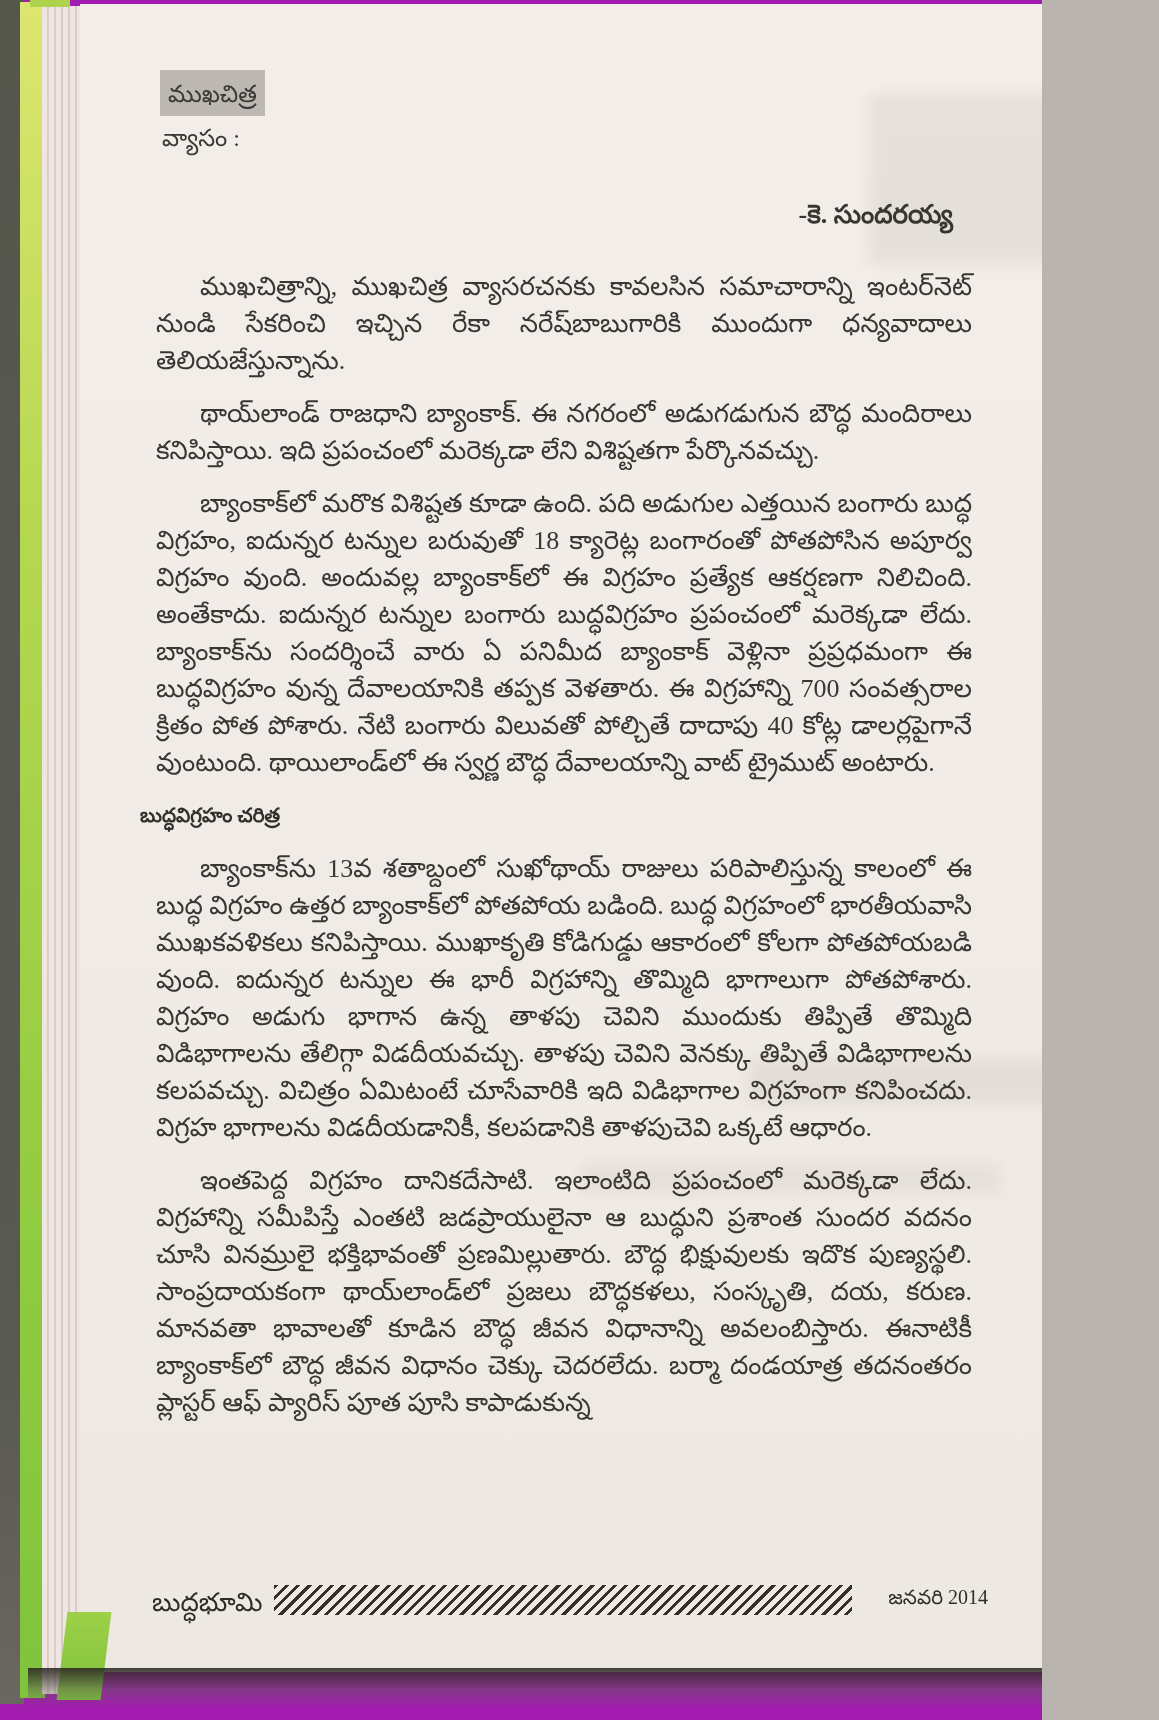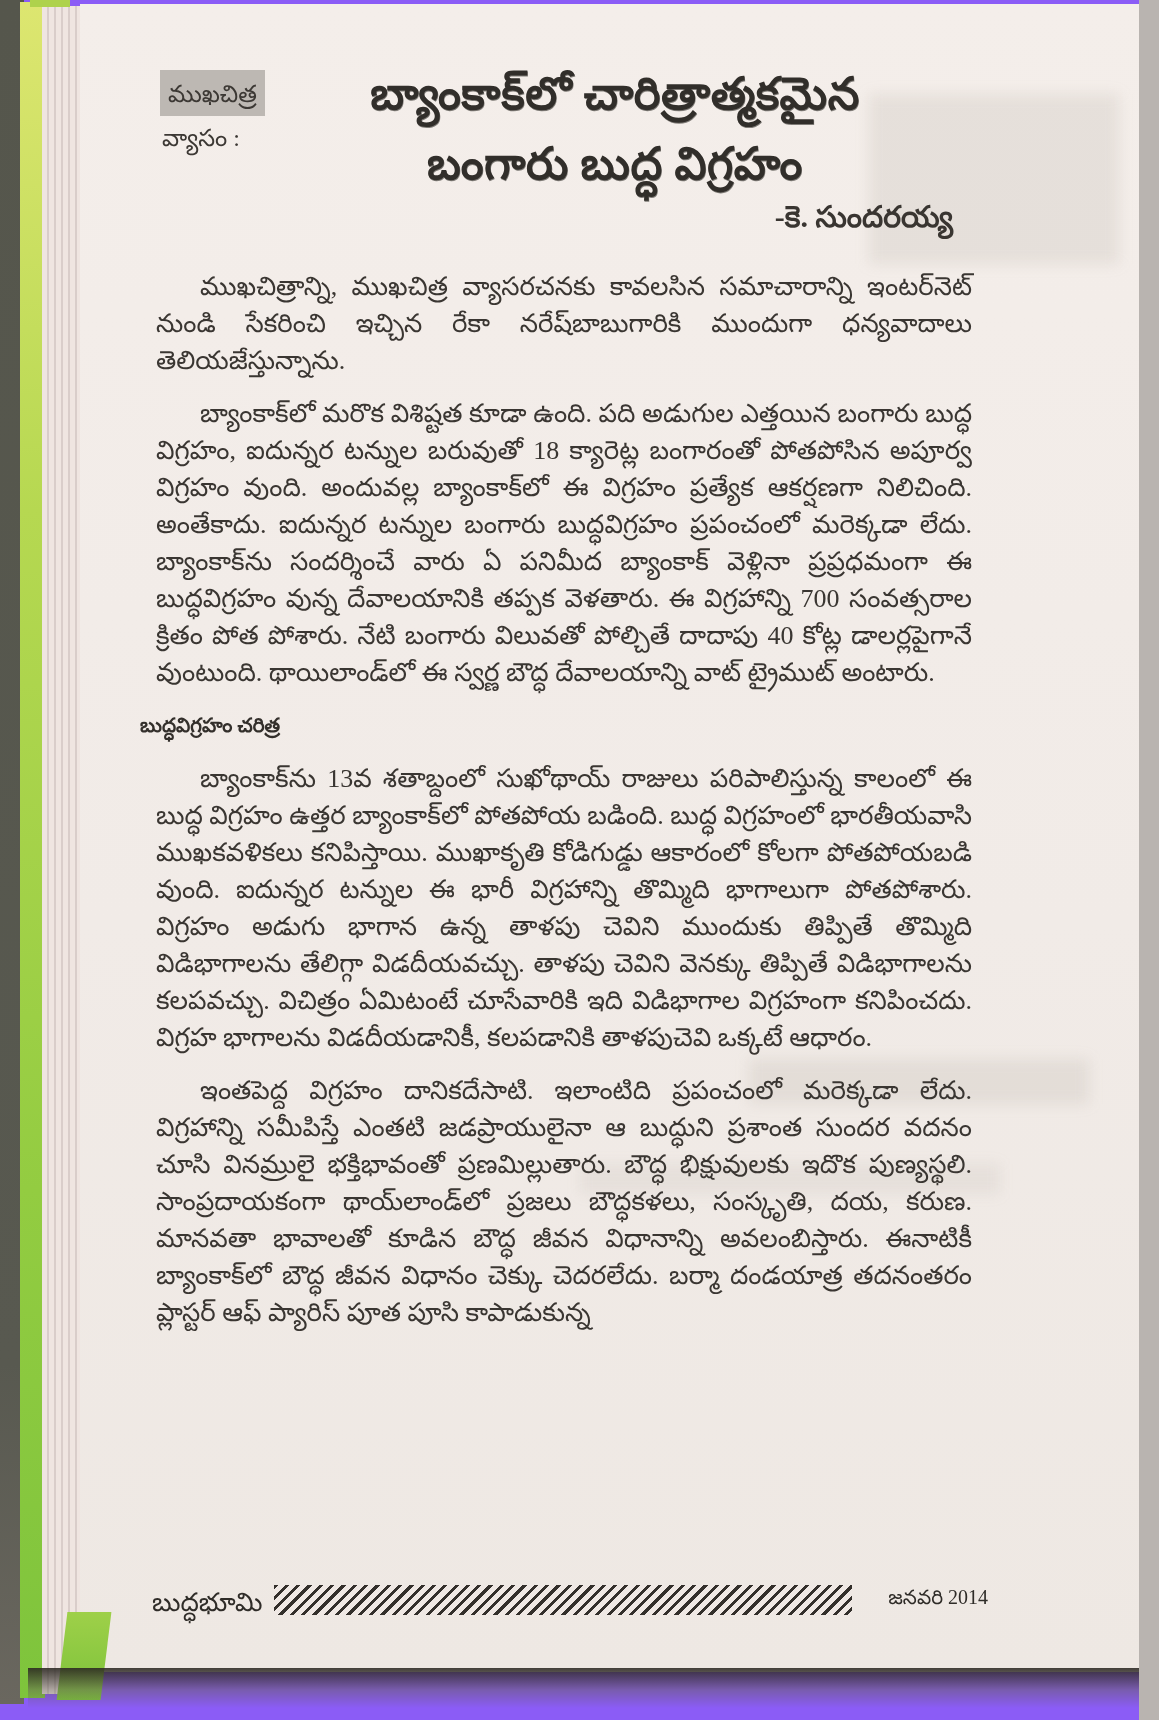--- a/index.html
+++ b/index.html
@@ -2,23 +2,23 @@
 <html><head>
 <meta charset="utf-8">
 <style>
   html,body{margin:0;padding:0;}
   body{
     background:#b9b4b0;
     font-family:"Liberation Serif","DejaVu Serif",serif;
   }
   .scan{
     position:relative;
-    width:1139px;height:1720px;
+    width:1042px;height:1720px;
     overflow:hidden;
-    background:#8b5cf6;
+    background:#a21caf;
   }
   
   .scanner-left{
     position:absolute;left:0;top:0;width:24px;height:1704px;
     background:linear-gradient(180deg,#55564c 0%,#585950 80%,#6a675f 100%);
     z-index:0;
   }
   
   .green-edge{
     position:absolute;left:20px;top:2px;width:25px;height:1696px;
@@ -68,21 +68,21 @@
 
   .title-block{
     position:absolute;left:150px;top:56px;width:770px;z-index:3;
     text-align:center;color:#312e2a;
     font-weight:bold;font-size:45px;line-height:1.55;
     letter-spacing:0.5px;
     text-shadow:0.5px 0.5px 0 rgba(49,46,42,0.6);
   }
   .author{
     position:absolute;right:206px;top:196px;z-index:3;
-    font-size:30px;font-weight:bold;color:#393531;
+    font-size:26px;font-weight:bold;color:#393531;
   }
   .body-text{
     position:absolute;left:60px;top:248px;width:848px;z-index:3;
     font-size:26px;line-height:37px;
     text-align:justify;color:#3a3632;
   }
   .body-text p{margin:16px;text-indent:44px;}
   .body-text p.ack{margin-bottom:8px;}
   .body-text h3{
     font-size:20px;font-weight:bold;margin:6px 0 4px;color:#332f2b;
@@ -121,29 +121,26 @@
   <div class="page">
     <div class="smudge s1"></div>
     <div class="smudge s2"></div>
     <div class="smudge s3"></div>
 
     <div class="kicker">
       <div class="kicker-line1">ముఖచిత్ర</div>
       <div class="kicker-line2">వ్యాసం :</div>
     </div>
 
-    <div class="title-block">
-      <div>బ్యాంకాక్‌లో చారిత్రాత్మకమైన</div>
-      <div>బంగారు బుద్ధ విగ్రహం</div>
-    </div>
 
     <div class="author">-కె. సుందరయ్య</div>
 
     <div class="body-text">
       <p class="ack">ముఖచిత్రాన్ని, ముఖచిత్ర వ్యాసరచనకు కావలసిన సమాచారాన్ని ఇంటర్‌నెట్ నుండి సేకరించి ఇచ్చిన రేకా నరేష్‌బాబుగారికి ముందుగా ధన్యవాదాలు తెలియజేస్తున్నాను.</p>
+      <p>థాయ్‌లాండ్ రాజధాని బ్యాంకాక్. ఈ నగరంలో అడుగడుగున బౌద్ధ మందిరాలు కనిపిస్తాయి. ఇది ప్రపంచంలో మరెక్కడా లేని విశిష్టతగా పేర్కొనవచ్చు.</p>
       <p>బ్యాంకాక్‌లో మరొక విశిష్టత కూడా ఉంది. పది అడుగుల ఎత్తయిన బంగారు బుద్ధ విగ్రహం, ఐదున్నర టన్నుల బరువుతో 18 క్యారెట్ల బంగారంతో పోతపోసిన అపూర్వ విగ్రహం వుంది. అందువల్ల బ్యాంకాక్‌లో ఈ విగ్రహం ప్రత్యేక ఆకర్షణగా నిలిచింది. అంతేకాదు. ఐదున్నర టన్నుల బంగారు బుద్ధవిగ్రహం ప్రపంచంలో మరెక్కడా లేదు. బ్యాంకాక్‌ను సందర్శించే వారు ఏ పనిమీద బ్యాంకాక్ వెళ్లినా ప్రప్రధమంగా ఈ బుద్ధవిగ్రహం వున్న దేవాలయానికి తప్పక వెళతారు. ఈ విగ్రహాన్ని 700 సంవత్సరాల క్రితం పోత పోశారు. నేటి బంగారు విలువతో పోల్చితే దాదాపు 40 కోట్ల డాలర్లపైగానే వుంటుంది. థాయిలాండ్‌లో ఈ స్వర్ణ బౌద్ధ దేవాలయాన్ని వాట్ ట్రైముట్ అంటారు.</p>
 
       <h3>బుద్ధవిగ్రహం చరిత్ర</h3>
       <p>బ్యాంకాక్‌ను 13వ శతాబ్దంలో సుఖోథాయ్ రాజులు పరిపాలిస్తున్న కాలంలో ఈ బుద్ధ విగ్రహం ఉత్తర బ్యాంకాక్‌లో పోతపోయ బడింది. బుద్ధ విగ్రహంలో భారతీయవాసి ముఖకవళికలు కనిపిస్తాయి. ముఖాకృతి కోడిగుడ్డు ఆకారంలో కోలగా పోతపోయబడి వుంది. ఐదున్నర టన్నుల ఈ భారీ విగ్రహాన్ని తొమ్మిది భాగాలుగా పోతపోశారు. విగ్రహం అడుగు భాగాన ఉన్న తాళపు చెవిని ముందుకు తిప్పితే తొమ్మిది విడిభాగాలను తేలిగ్గా విడదీయవచ్చు. తాళపు చెవిని వెనక్కు తిప్పితే విడిభాగాలను కలపవచ్చు. విచిత్రం ఏమిటంటే చూసేవారికి ఇది విడిభాగాల విగ్రహంగా కనిపించదు. విగ్రహ భాగాలను విడదీయడానికీ, కలపడానికి తాళపుచెవి ఒక్కటే ఆధారం.</p>
 
       <p>ఇంతపెద్ద విగ్రహం దానికదేసాటి. ఇలాంటిది ప్రపంచంలో మరెక్కడా లేదు. విగ్రహాన్ని సమీపిస్తే ఎంతటి జడప్రాయులైనా ఆ బుద్ధుని ప్రశాంత సుందర వదనం చూసి వినమ్రులై భక్తిభావంతో ప్రణమిల్లుతారు. బౌద్ధ భిక్షువులకు ఇదొక పుణ్యస్థలి. సాంప్రదాయకంగా థాయ్‌లాండ్‌లో ప్రజలు బౌద్ధకళలు, సంస్కృతి, దయ, కరుణ. మానవతా భావాలతో కూడిన బౌద్ధ జీవన విధానాన్ని అవలంబిస్తారు. ఈనాటికీ బ్యాంకాక్‌లో బౌద్ధ జీవన విధానం చెక్కు చెదరలేదు. బర్మా దండయాత్ర తదనంతరం ప్లాస్టర్ ఆఫ్ ప్యారిస్ పూత పూసి కాపాడుకున్న</p>
     </div>
 
     <div class="footer">
       <span class="magazine">బుద్ధభూమి</span>

